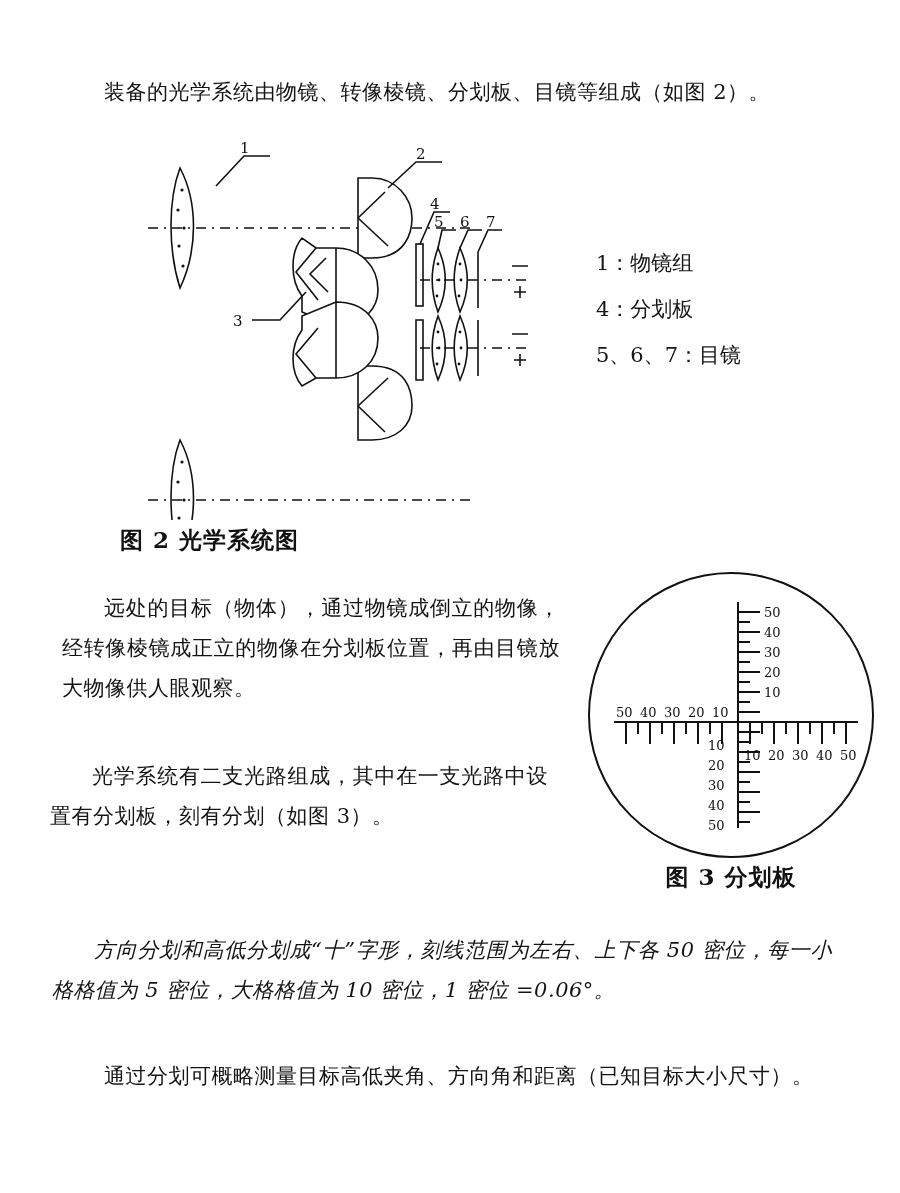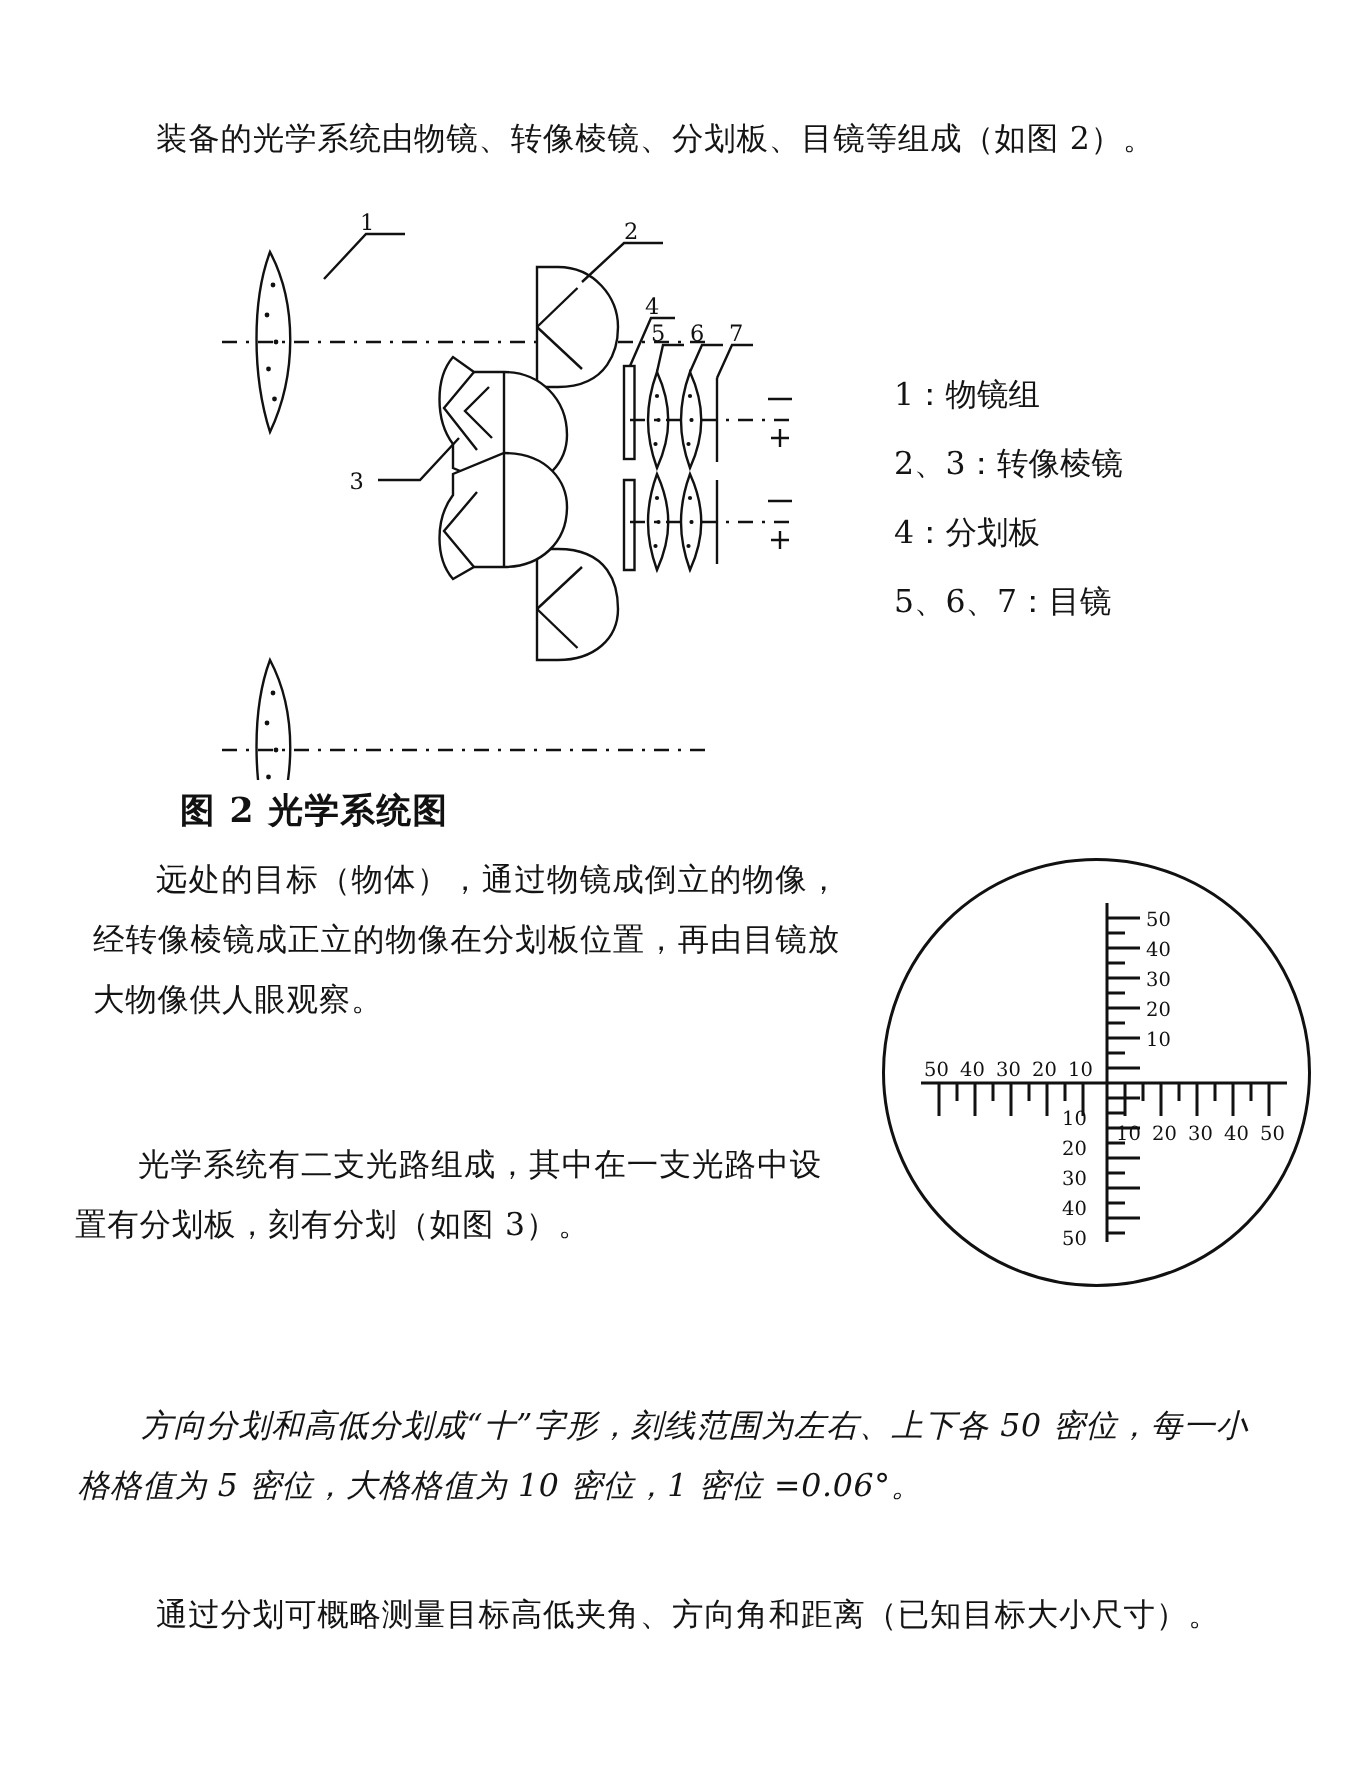--- a/index.html
+++ b/index.html
@@ -34,21 +34,21 @@
   .indent { text-indent: 2em; }
 
   #para-intro {
     left: 62px;
     top: 72px;
     width: 780px;
   }
 
   #para-target {
     left: 62px;
-    top: 566px;
+    top: 588px;
     width: 498px;
   }
   #para-paths {
     left: 50px;
     top: 756px;
     width: 498px;
   }
   #para-scale {
     left: 52px;
     top: 930px;
@@ -208,21 +208,20 @@
         <text x="340" y="87">6</text>
         <text x="366" y="87">7</text>
       </g>
     </svg>
   </div>
 
   <div id="fig2-caption">图 2  光学系统图</div>
 
   <div id="legend">
     <div>1：物镜组</div>
-    <div>2、3：转像棱镜</div>
     <div>4：分划板</div>
     <div>5、6、7：目镜</div>
   </div>
 
   <div class="para indent" id="para-target">远处的目标（物体），通过物镜成倒立的物像，经转像棱镜成正立的物像在分划板位置，再由目镜放大物像供人眼观察。</div>
 
   <div class="para indent" id="para-paths">光学系统有二支光路组成，其中在一支光路中设置有分划板，刻有分划（如图 3）。</div>
 
   <div id="fig3-wrap">
     <svg width="290" height="290" viewBox="0 0 290 290">
@@ -271,18 +270,19 @@
 
         <text x="158" y="190">10</text>
         <text x="182" y="190">20</text>
         <text x="206" y="190">30</text>
         <text x="230" y="190">40</text>
         <text x="254" y="190">50</text>
       </g>
     </svg>
   </div>
 
+  <div id="fig3-caption">图 3   分划板</div>
 
   <div class="para indent" id="para-scale">方向分划和高低分划成“十”字形，刻线范围为左右、上下各 50 密位，每一小格格值为 5 密位，大格格值为 10 密位，1 密位 =0.06°。</div>
 
   <div class="para indent" id="para-measure">通过分划可概略测量目标高低夹角、方向角和距离（已知目标大小尺寸）。</div>
 
 </div>
 
 </body></html>

